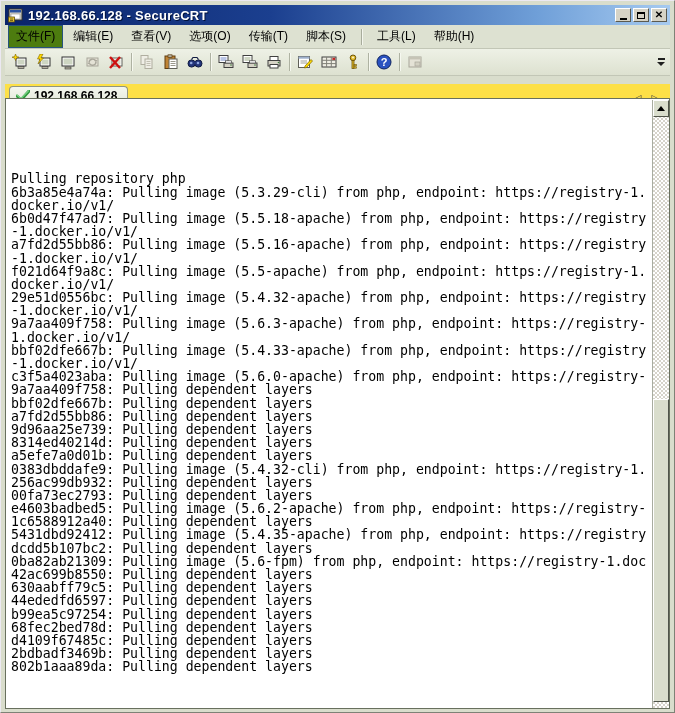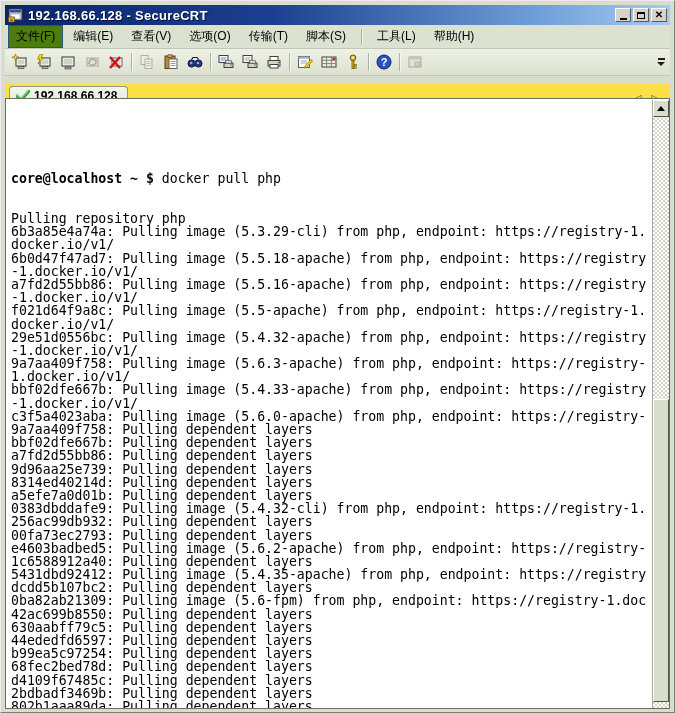--- a/index.html
+++ b/index.html
@@ -281,21 +281,20 @@
       <span>192.168.66.128</span>
     </div>
     <div class="tab-arrows">
       <span class="tab-arrow">◁</span>
       <span class="tab-arrow">▷</span>
     </div>
   </div>
 
   <div class="terminal">
     <div class="screen">
-      <div class="tline"><span class="prompt-bold">core@localhost ~ $</span><span> docker pull php</span></div>
       <div><div class="tline">Pulling repository php</div><div class="tline">6b3a85e4a74a: Pulling image (5.3.29-cli) from php, endpoint: https://registry-1.</div><div class="tline">docker.io/v1/</div><div class="tline">6b0d47f47ad7: Pulling image (5.5.18-apache) from php, endpoint: https://registry</div><div class="tline">-1.docker.io/v1/</div><div class="tline">a7fd2d55bb86: Pulling image (5.5.16-apache) from php, endpoint: https://registry</div><div class="tline">-1.docker.io/v1/</div><div class="tline">f021d64f9a8c: Pulling image (5.5-apache) from php, endpoint: https://registry-1.</div><div class="tline">docker.io/v1/</div><div class="tline">29e51d0556bc: Pulling image (5.4.32-apache) from php, endpoint: https://registry</div><div class="tline">-1.docker.io/v1/</div><div class="tline">9a7aa409f758: Pulling image (5.6.3-apache) from php, endpoint: https://registry-</div><div class="tline">1.docker.io/v1/</div><div class="tline">bbf02dfe667b: Pulling image (5.4.33-apache) from php, endpoint: https://registry</div><div class="tline">-1.docker.io/v1/</div><div class="tline">c3f5a4023aba: Pulling image (5.6.0-apache) from php, endpoint: https://registry-</div><div class="tline">9a7aa409f758: Pulling dependent layers</div><div class="tline">bbf02dfe667b: Pulling dependent layers</div><div class="tline">a7fd2d55bb86: Pulling dependent layers</div><div class="tline">9d96aa25e739: Pulling dependent layers</div><div class="tline">8314ed40214d: Pulling dependent layers</div><div class="tline">a5efe7a0d01b: Pulling dependent layers</div><div class="tline">0383dbddafe9: Pulling image (5.4.32-cli) from php, endpoint: https://registry-1.</div><div class="tline">256ac99db932: Pulling dependent layers</div><div class="tline">00fa73ec2793: Pulling dependent layers</div><div class="tline">e4603badbed5: Pulling image (5.6.2-apache) from php, endpoint: https://registry-</div><div class="tline">1c6588912a40: Pulling dependent layers</div><div class="tline">5431dbd92412: Pulling image (5.4.35-apache) from php, endpoint: https://registry</div><div class="tline">dcdd5b107bc2: Pulling dependent layers</div><div class="tline">0ba82ab21309: Pulling image (5.6-fpm) from php, endpoint: https://registry-1.doc</div><div class="tline">42ac699b8550: Pulling dependent layers</div><div class="tline">630aabff79c5: Pulling dependent layers</div><div class="tline">44ededfd6597: Pulling dependent layers</div><div class="tline">b99ea5c97254: Pulling dependent layers</div><div class="tline">68fec2bed78d: Pulling dependent layers</div><div class="tline">d4109f67485c: Pulling dependent layers</div><div class="tline">2bdbadf3469b: Pulling dependent layers</div><div class="tline">802b1aaa89da: Pulling dependent layers</div></div>
       
     </div>
     <div class="scrollbar">
       <div class="sb-btn">
           <div class="up"></div>
         </div>
       <div class="sb-thumb"></div>
     </div>
   </div>

